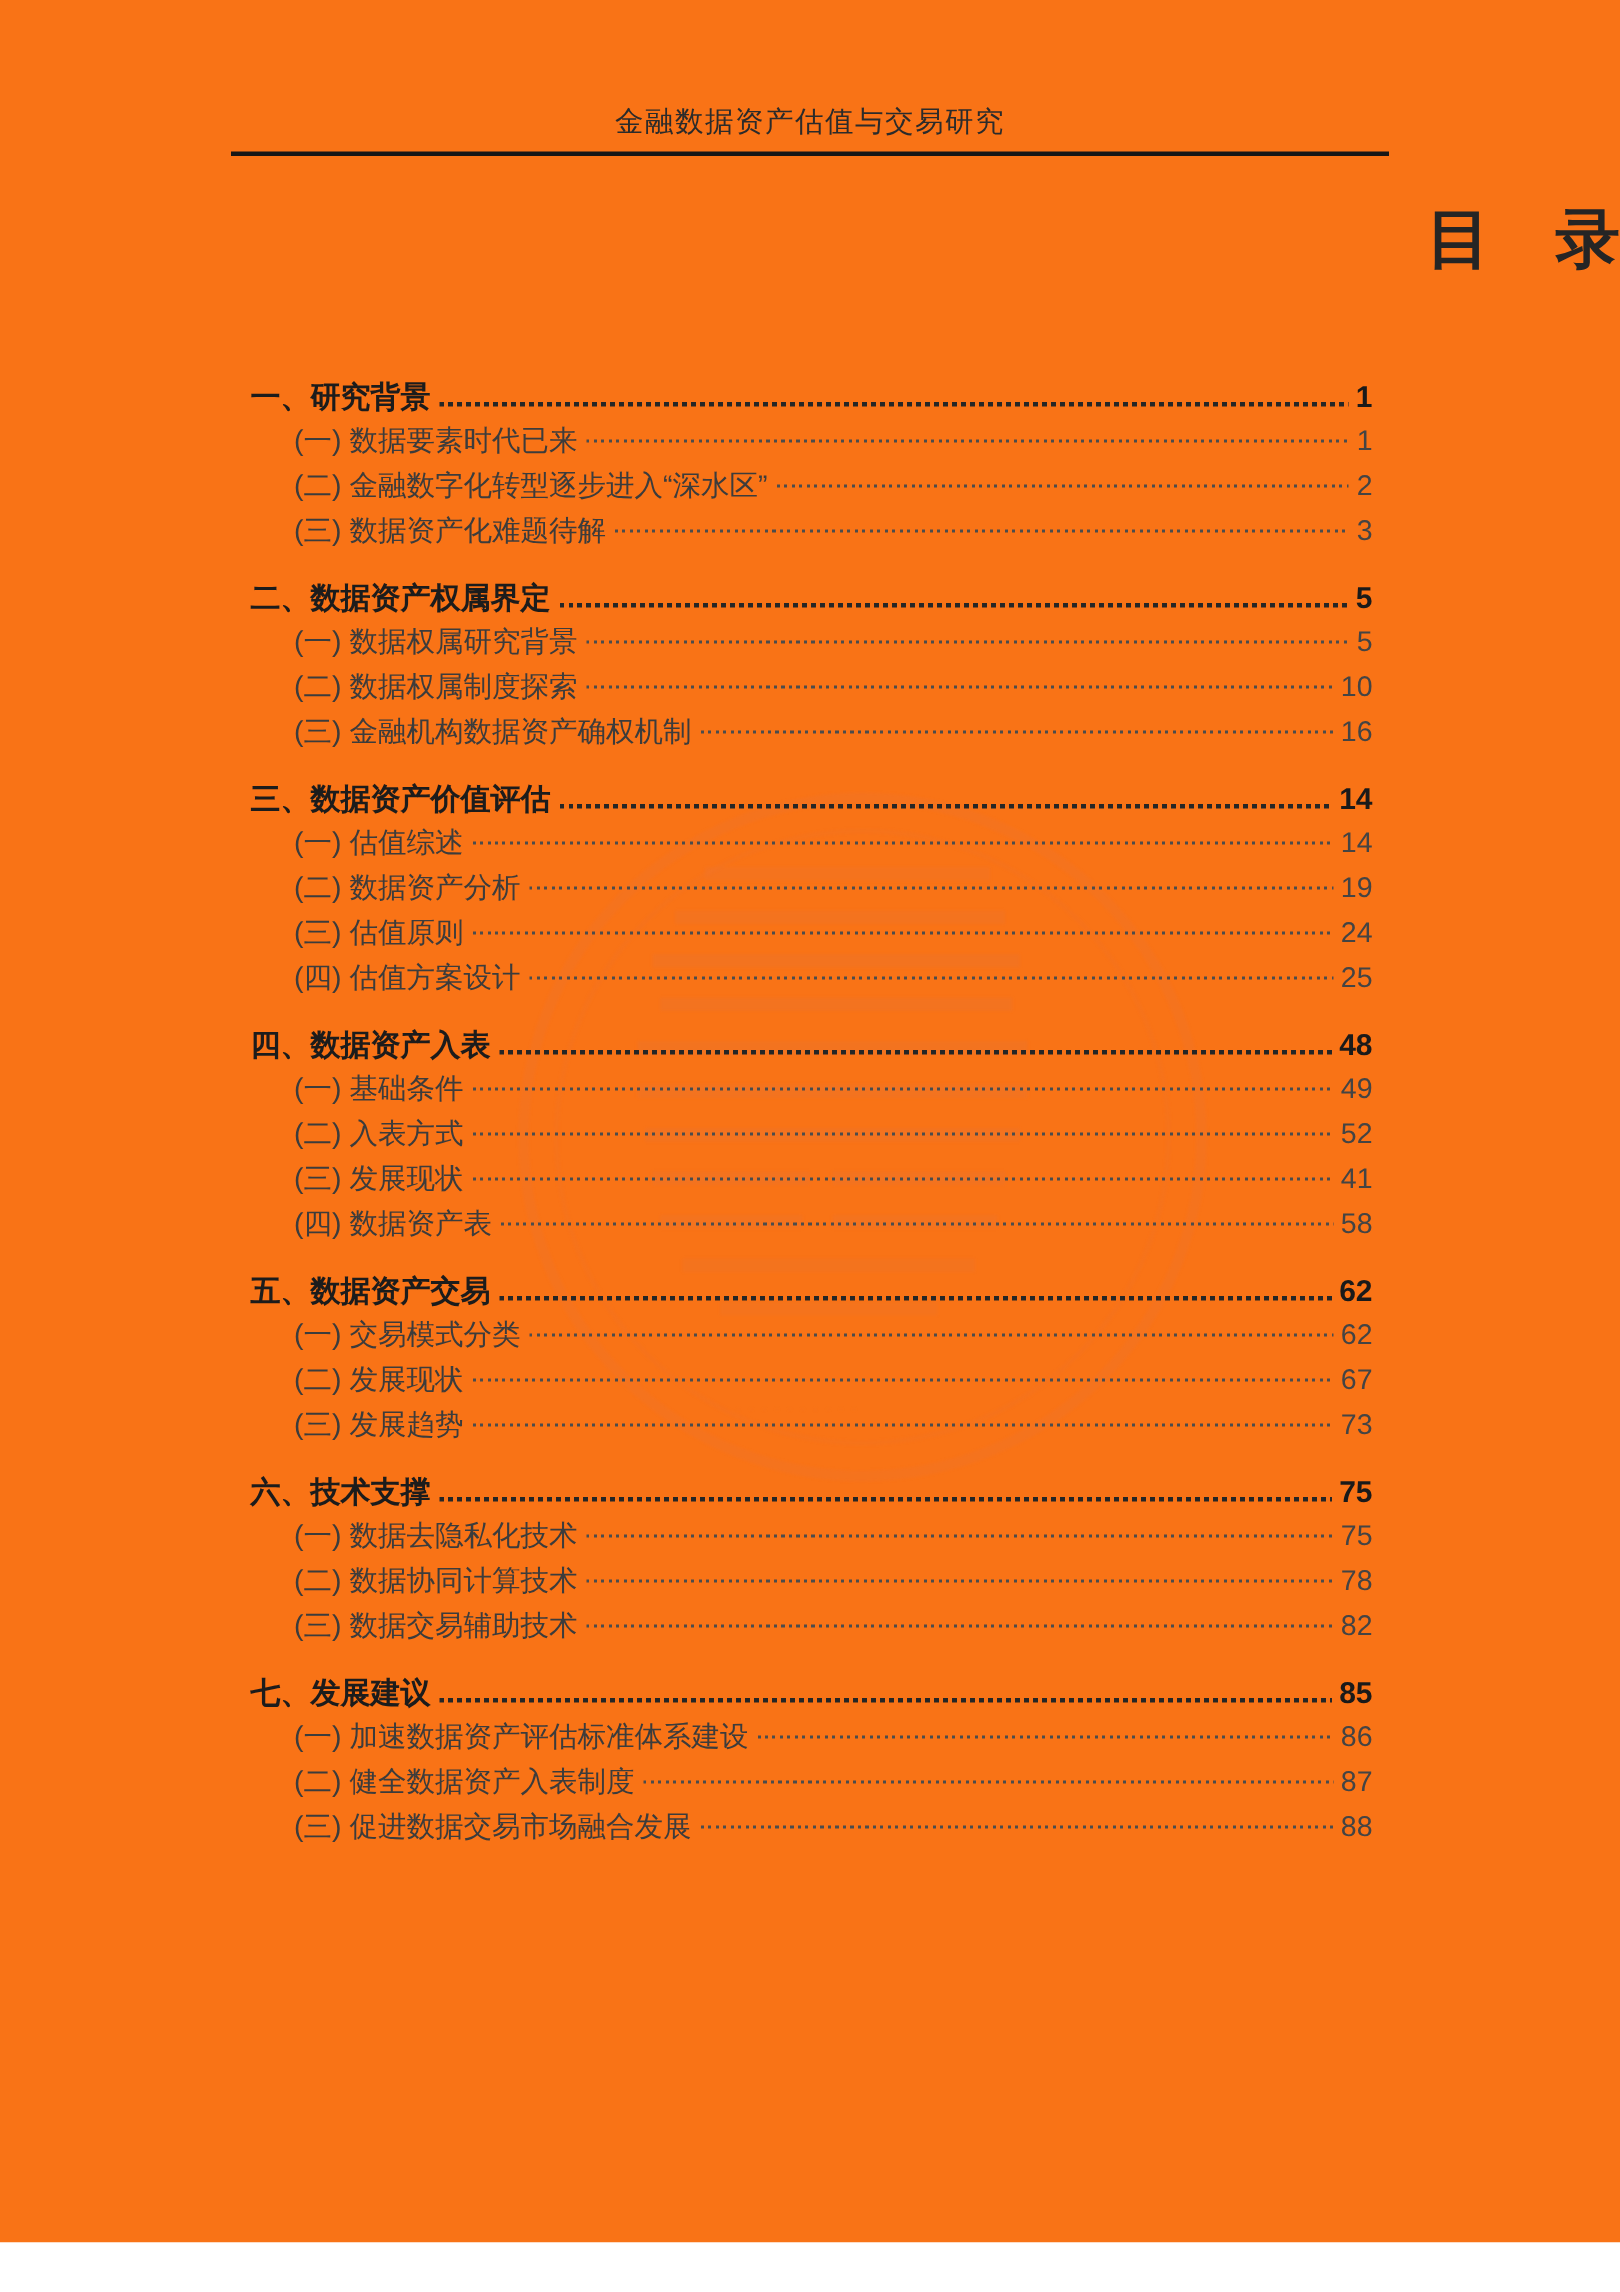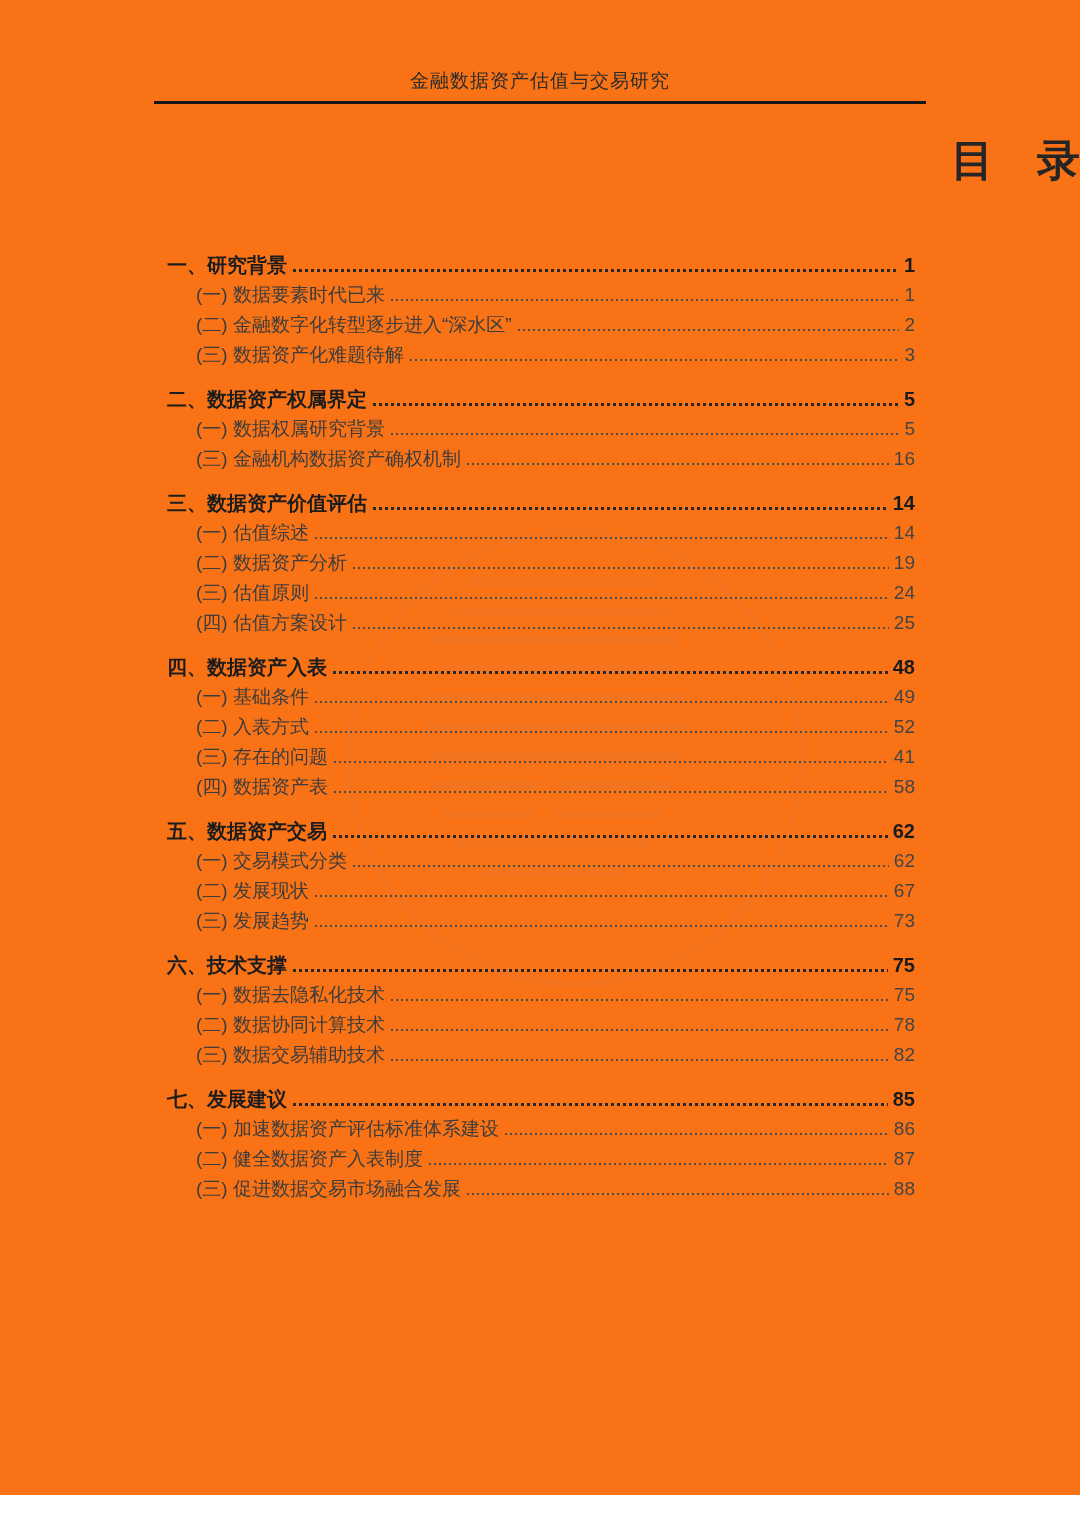--- a/index.html
+++ b/index.html
@@ -48,21 +48,21 @@
   }
   .row {
     display:flex;
     align-items:baseline;
     height:30px;
     line-height:30px;
     white-space:nowrap;
   }
   .row.chapter { margin-top:14px; font-weight:700; font-size:20px; color:#1c1c1c;justify-content:flex-end; }
   .toc .row.chapter:first-child { margin-top:0; }
-  .row.item { font-size:19px; font-weight:400; color:#3c3c3c; padding-left:29px; }
+  .row.item { font-size:19px; font-weight:400; color:#3c3c3c; padding-left:29px;align-items:center; }
   .label { flex:0 0 auto; }
   .leader {
     flex:1 1 auto;
     height:2px;
     margin:0 5px 3px 6px;
     background-image:repeating-linear-gradient(to right, #4c4c4c 0 2px, transparent 2px 5px);
   }
   .row.chapter .leader {
     height:3px;
     margin-bottom:3px;
@@ -133,20 +133,25 @@
       <span class="label">二、数据资产权属界定</span>
       <span class="leader"></span>
       <span class="pg">5</span>
     </div>
     <div class="row item">
       <span class="label">(一) 数据权属研究背景</span>
       <span class="leader"></span>
       <span class="pg">5</span>
     </div>
     <div class="row item">
+      <span class="label">(二) 数据权属制度探索</span>
+      <span class="leader"></span>
+      <span class="pg">10</span>
+    </div>
+    <div class="row item">
       <span class="label">(三) 金融机构数据资产确权机制</span>
       <span class="leader"></span>
       <span class="pg">16</span>
     </div>
 
     <div class="row chapter">
       <span class="label">三、数据资产价值评估</span>
       <span class="leader"></span>
       <span class="pg">14</span>
     </div>
@@ -180,21 +185,21 @@
       <span class="label">(一) 基础条件</span>
       <span class="leader"></span>
       <span class="pg">49</span>
     </div>
     <div class="row item">
       <span class="label">(二) 入表方式</span>
       <span class="leader"></span>
       <span class="pg">52</span>
     </div>
     <div class="row item">
-      <span class="label">(三) 存在的问题</span>
+      <span class="label">(三) 发展现状</span>
       <span class="leader"></span>
       <span class="pg">41</span>
     </div>
     <div class="row item">
       <span class="label">(四) 数据资产表</span>
       <span class="leader"></span>
       <span class="pg">58</span>
     </div>
 
     <div class="row chapter">

